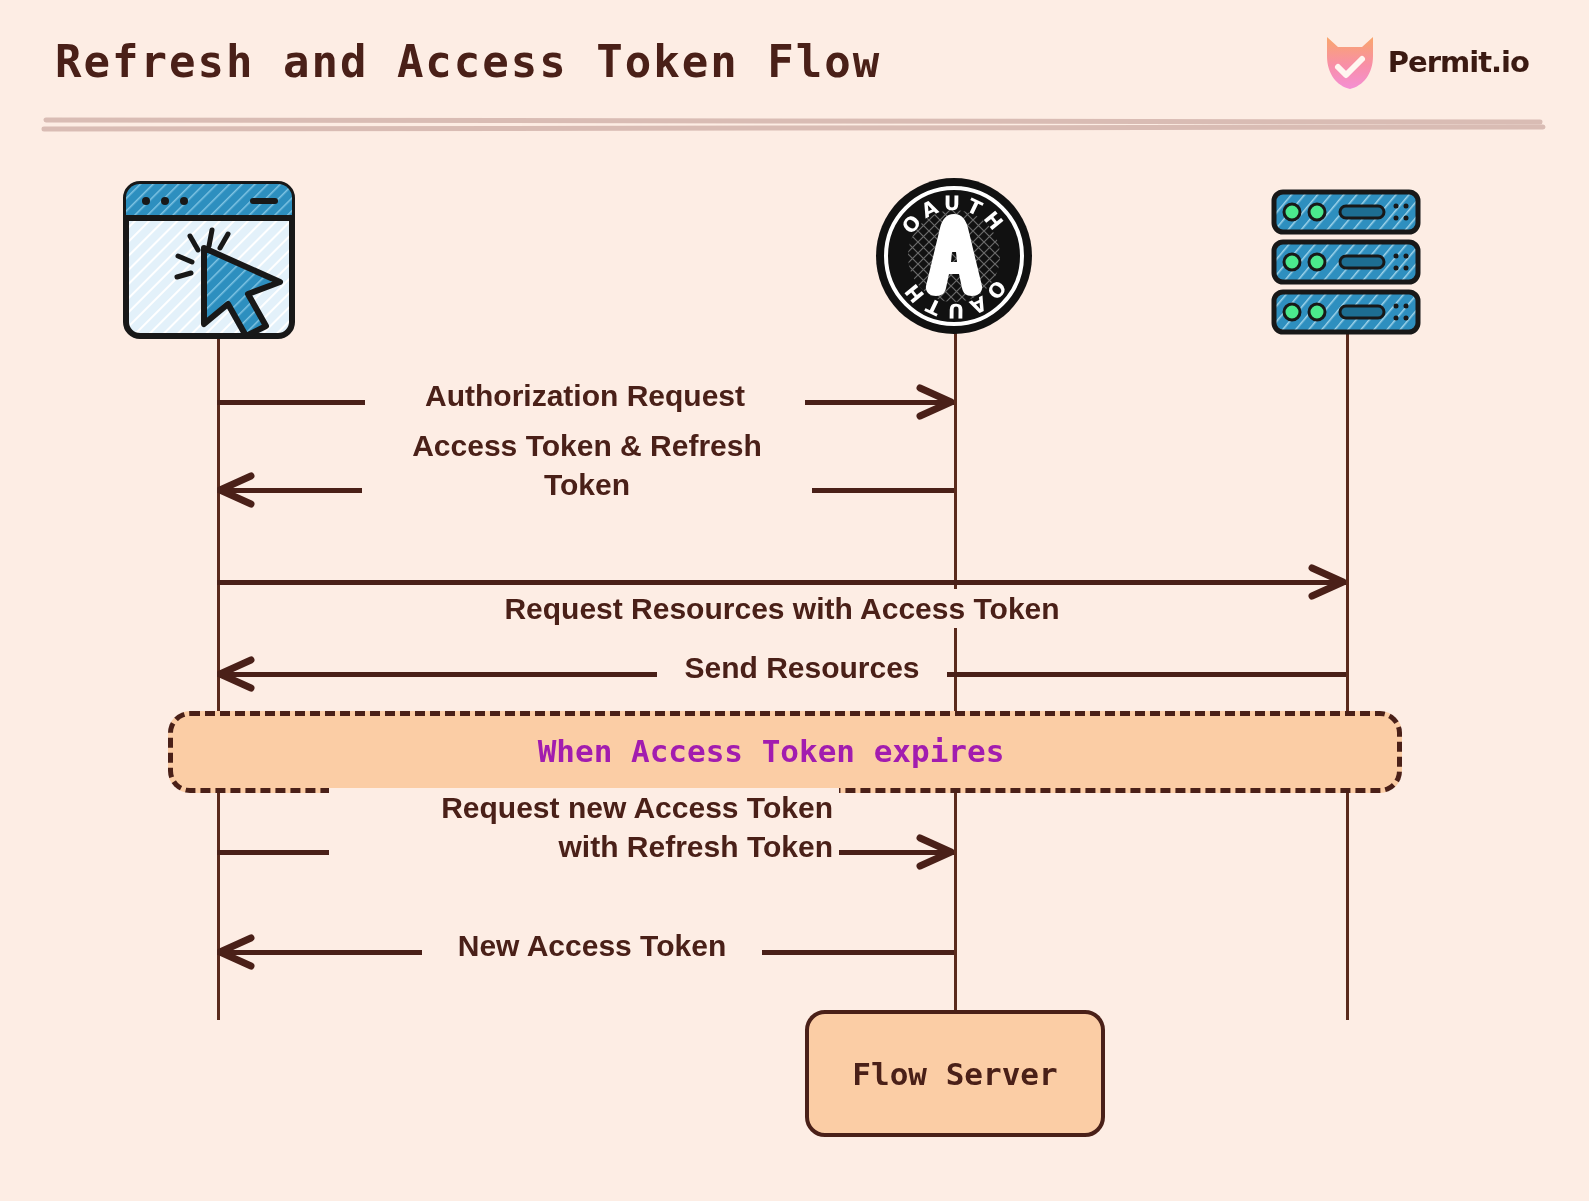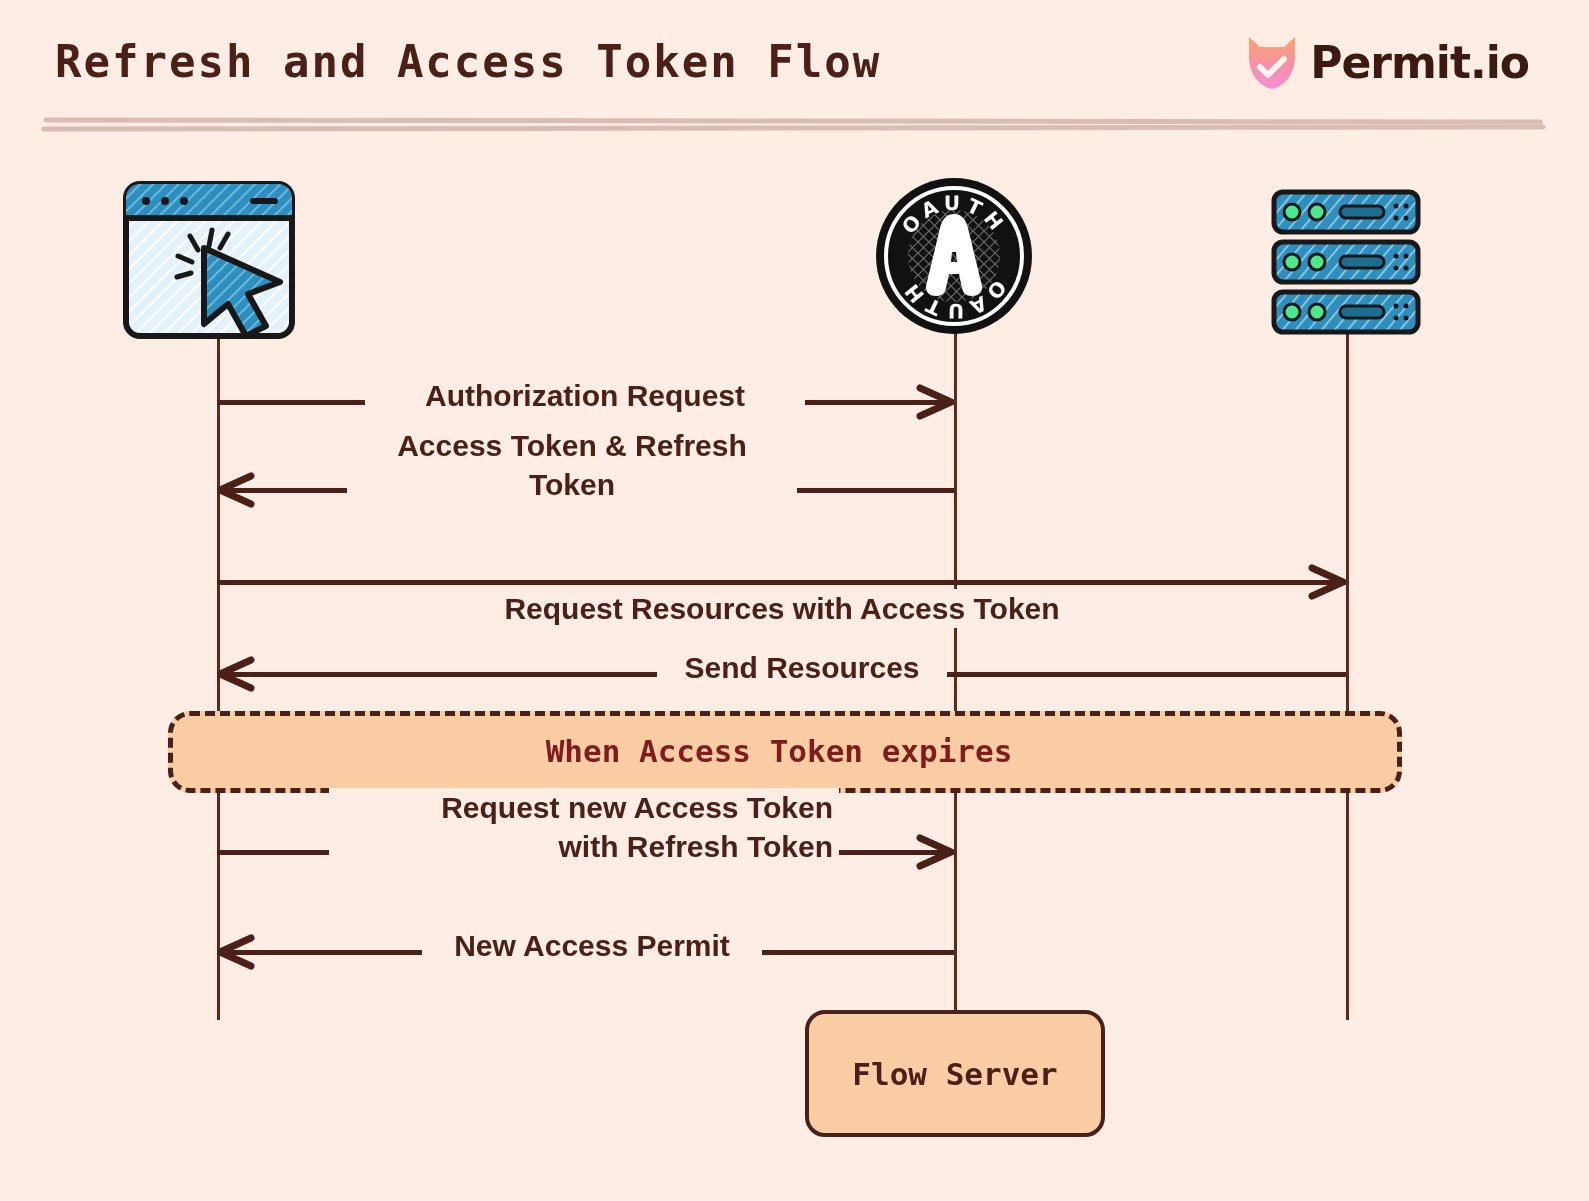--- a/index.html
+++ b/index.html
@@ -27,21 +27,21 @@
     color: #4A2018;
     white-space: nowrap;
   }
   #brand-logo {
     position: absolute; right: 60px; top: 34px;
     display: flex; align-items: center; gap: 12px;
   }
   #brand-mark { width: 52px; height: 56px; display:block; }
   #brand-name {
     font-family: "DejaVu Sans", sans-serif;
-    font-size: 44px; font-weight: 700; letter-spacing: -1px;
+    font-size: 29px; font-weight: 700; letter-spacing: -1px;
     color: #3B1A12;
   }
   #header-divider { position: absolute; left: 0; top: 112px; width: 1589px; height: 24px; }
 
   
   .lifeline {
     position: absolute; width: 3px;
     background: #5A2A1C;
     top: 330px;
   }
@@ -70,24 +70,24 @@
 
   
   #note-box {
     position: absolute;
     left: 168px; top: 711px; width: 1234px; height: 82px;
     background: #FBCDA5;
     border: 5px dashed #4A2018;
     border-radius: 22px;
   }
   #note-label {
-    position: absolute; left: 162px; top: 733px; width: 1234px;
+    position: absolute; left: 154px; top: 733px; width: 1234px;
     text-align: center;
     font-family: "DejaVu Sans Mono", monospace;
-    font-size: 31px; font-weight: 700; color: #7f1d1d;
+    font-size: 31px; font-weight: 700; color: #a21caf;
     z-index: 4;
   }
 
   
   .actor-box {
     position: absolute;
     background: #FBCDA5;
     border: 4px solid #4A2018;
     border-radius: 20px;
     display: flex; align-items: center; justify-content: center;
@@ -227,21 +227,21 @@
       <path d="M4 5 L35 19 L4 33" fill="none" stroke="#4A2018" stroke-width="7" stroke-linecap="round" stroke-linejoin="round"></path>
     </svg>
     <div class="msg-label one-line" style="left:148px; width:440px;">Authorization Request</div>
   </div>
 
   <div class="msg" style="left:217px; top:488px; width:737px;">
     <div class="msg-line" style="left:0; width:737px;"></div>
     <svg class="msg-head" style="left:0;" viewBox="0 0 38 38">
       <path d="M34 5 L3 19 L34 33" fill="none" stroke="#4A2018" stroke-width="7" stroke-linecap="round" stroke-linejoin="round"></path>
     </svg>
-    <div class="msg-label two-line" style="left:130px; width:450px;">Access Token &amp; Refresh
+    <div class="msg-label two-line" style="left:145px; width:450px;">Access Token &amp; Refresh
 Token</div>
   </div>
 
   <div class="msg" style="left:217px; top:580px; width:1129px;">
     <div class="msg-line" style="left:0; width:1129px;"></div>
     <svg class="msg-head" style="left:1091px;" viewBox="0 0 38 38">
       <path d="M4 5 L35 19 L4 33" fill="none" stroke="#4A2018" stroke-width="7" stroke-linecap="round" stroke-linejoin="round"></path>
     </svg>
     <div class="msg-label one-line" style="left:225px; width:680px;margin-top:33px;">Request Resources with Access Token</div>
   </div>
@@ -264,21 +264,21 @@
     </svg>
     <div class="msg-label two-line" style="left:112px; width:510px;text-align:right;">Request new Access Token
 with Refresh Token</div>
   </div>
 
   <div class="msg" style="left:217px; top:950px; width:737px;">
     <div class="msg-line" style="left:0; width:737px;"></div>
     <svg class="msg-head" style="left:0;" viewBox="0 0 38 38">
       <path d="M34 5 L3 19 L34 33" fill="none" stroke="#4A2018" stroke-width="7" stroke-linecap="round" stroke-linejoin="round"></path>
     </svg>
-    <div class="msg-label one-line" style="left:205px; width:340px;">New Access Permit</div>
+    <div class="msg-label one-line" style="left:205px; width:340px;">New Access Token</div>
   </div>
 
 
   <div class="actor-box" style="left:805px; top:1010px; width:300px; height:127px;">
     <span class="actor-box-label">Flow Server</span>
   </div>
 
 
 </div>
 

